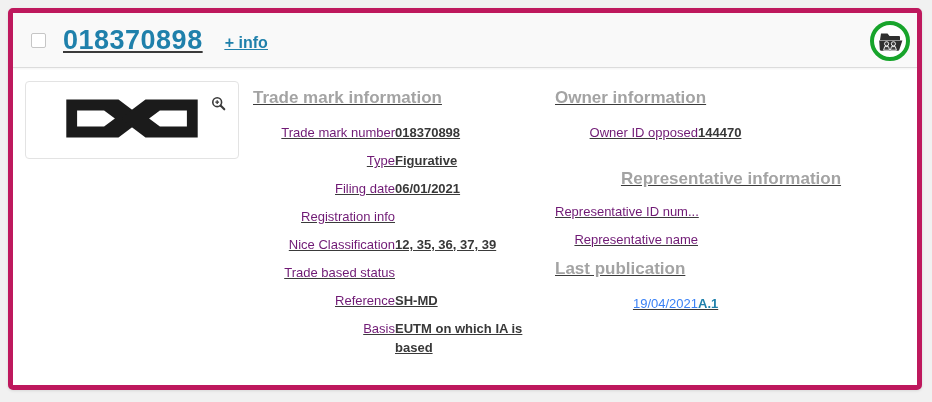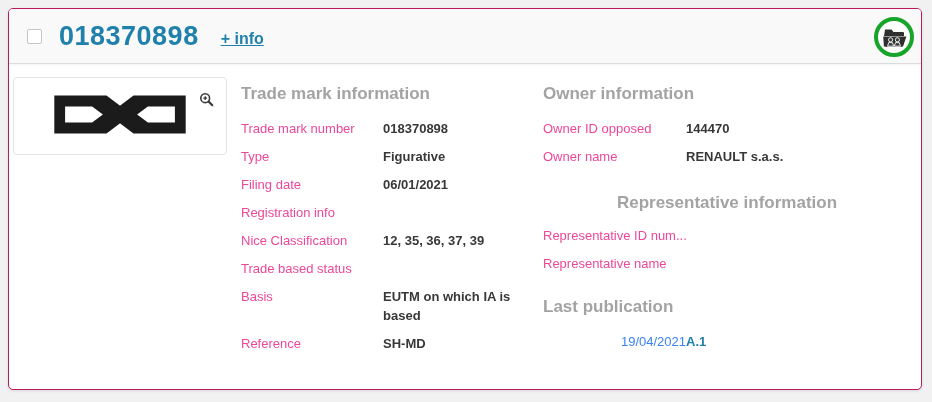--- a/index.html
+++ b/index.html
@@ -8,24 +8,25 @@
     background:#f1f1f1;
     font-family:"Liberation Sans", sans-serif;
     color:#3a3a3a;
     overflow:hidden;
   }
   .card {
     margin:8px;
     width:914px;
     height:382px;
     background:#ffffff;
-    border:1px solid #be185d;
+    border:5px solid #be185d;
     border-radius:5px;
     box-shadow:0 1px 3px rgba(0,0,0,0.10);
     overflow:hidden;
+    text-decoration:underline;
   }
   
   .card-header {
     height:55px;
     background:#f9f9f9;
     border-bottom:1px solid #dcdcdc;
     box-shadow:0 1px 2px rgba(0,0,0,0.05);
     display:flex;
     align-items:center;
     padding:0 18px;
@@ -59,21 +60,21 @@
   }
   .status-icon {
     position:absolute;
     right:5px; top:6px;
     width:44px; height:44px;
     cursor:pointer;
   }
   
   .card-body {
     display:flex;
-    padding:13px 10px 0 4px;
+    padding:13px 10px 0 12px;
   }
   .thumb {
     width:214px; height:78px;
     flex:none;
     border:1px solid #e3e3e3;
     border-radius:4px;
     background:#fff;
     position:relative;
     display:flex;
     align-items:center;
@@ -93,32 +94,33 @@
   }
   .col-right { flex:1; }
   .section-title {
     font-size:17px;
     font-weight:bold;
     color:#a3a3a3;
     line-height:22px;
     margin:6px 0 14px 0;
   }
   .title-rep { margin-top:26px; margin-bottom:12px;text-align:center; }
-  .title-pub { margin-top:23px; margin-bottom:14px; }
+  .title-pub { margin-top:9px; margin-bottom:14px; }
   .row {
     display:flex;
     font-size:13px;
     line-height:19px;
     margin-bottom:9px;
   }
   .row .lbl {
     width:142px;
     flex:none;
-    color:#ec4899;
+    color:#701a75;
     white-space:nowrap;
+    text-align:right;
   }
   .col-right .row .lbl { width:143px; }
   .row .val {
     font-weight:bold;
     color:#383838;
     max-width:152px;
   }
   .col-right .row .val { max-width:230px; }
   .pub-row {
     display:flex;
@@ -200,39 +202,35 @@
         <span class="val"></span>
       </div>
       <div class="row">
         <span class="lbl">Nice Classification</span>
         <span class="val">12, 35, 36, 37, 39</span>
       </div>
       <div class="row">
         <span class="lbl">Trade based status</span>
       </div>
       <div class="row">
+        <span class="lbl">Reference</span>
+        <span class="val">SH-MD</span>
+      </div>
+      <div class="row">
         <span class="lbl">Basis</span>
         <span class="val">EUTM on which IA is based</span>
       </div>
-      <div class="row">
-        <span class="lbl">Reference</span>
-        <span class="val">SH-MD</span>
-      </div>
     </div>
 
     <div class="col-right">
       <div class="section-title">Owner information</div>
 
       <div class="row">
         <span class="lbl">Owner ID opposed</span>
         <span class="val">144470</span>
-      </div>
-      <div class="row">
-        <span class="lbl">Owner name</span>
-        <span class="val">RENAULT s.a.s.</span>
       </div>
 
       <div class="section-title title-rep">Representative information</div>
 
       <div class="row">
         <span class="lbl">Representative ID num...</span>
         <span class="val"></span>
       </div>
       <div class="row">
         <span class="lbl">Representative name</span>

